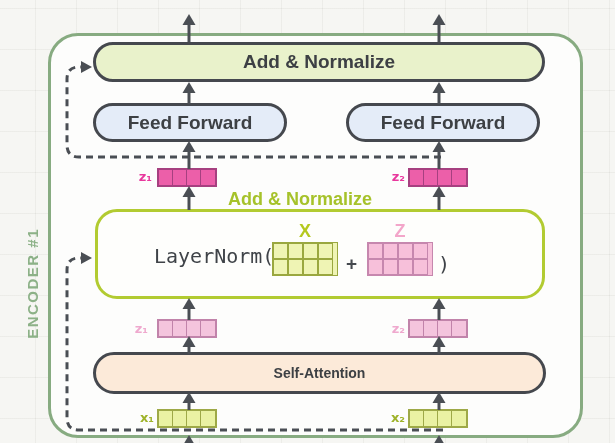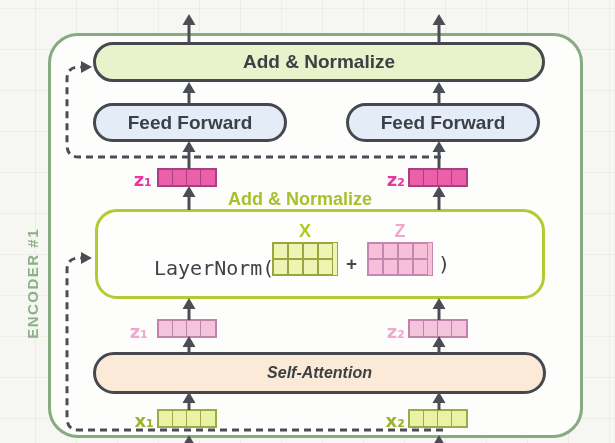--- a/index.html
+++ b/index.html
@@ -25,35 +25,35 @@
     font-size:15px; font-weight:600; letter-spacing:1.5px; color:#8cb187;
   }
   .pill{
     position:absolute; box-sizing:border-box; z-index:3;
     display:flex; align-items:center; justify-content:center;
     border:3px solid #45484e; color:#3d4044; font-weight:600;
   }
   .add-norm-top{ left:93px; top:42px; width:452px; height:40px; border-radius:20px; background:#e9f2cb; font-size:19px;}
   .ff-left    { left:93px; top:103px; width:194px; height:39px; border-radius:20px; background:#e4ecf8; font-size:19px;}
   .ff-right   { left:346px; top:103px; width:194px; height:39px; border-radius:20px; background:#e4ecf8; font-size:19px;}
-  .self-attn  { left:93px; top:352px; width:453px; height:42px; border-radius:21px; background:#fcead9; font-size:16px;font-style:italic;}
+  .self-attn  { left:93px; top:352px; width:453px; height:42px; border-radius:21px; background:#fcead9; font-size:14px;}
   .mid-label{
     position:absolute; left:150px; top:189px; width:300px; z-index:3;
     text-align:center; font-size:18px; font-weight:700; color:#a6c22a;
   }
   .green-box{
     position:absolute; box-sizing:border-box; z-index:3;
     left:95px; top:209px; width:450px; height:90px;
     background:#fefefc; border:3.5px solid #b2cb31; border-radius:22px;
   }
   .ln-text{
     position:absolute; font-family:"DejaVu Sans Mono", monospace;
     font-size:20px; color:#3f4348; white-space:pre;
   }
-  .ln-prefix{ left:56px; top:44px; }
+  .ln-prefix{ left:56px; top:32px; }
   .ln-plus  { left:248px; top:41px; font-family:"Liberation Sans",sans-serif; font-weight:600; font-size:19px; color:#45494e;}
   .ln-close { left:340px; top:40px; }
   .ln-wrap{ position:absolute; top:9px; width:66px; text-align:center; }
   .ln-wrap-x{ left:174px; }
   .ln-wrap-z{ left:269px; }
   .ln-grid-label{ display:block; font-size:18px; font-weight:700; height:21px; line-height:21px;}
   .ln-grid-label.xcol{ color:#b5c81e; }
   .ln-grid-label.zcol{ color:#f3a6ca; }
   .ln-grid{ display:grid; box-sizing:border-box; width:66px; }
   .ln-grid .gcell{ width:15px; height:16px; box-sizing:border-box; border:1px solid; }
@@ -66,21 +66,21 @@
   .vec .cell{ width:14px; height:15px; box-sizing:border-box; border-right:1.5px solid; }
   .vec .cell:last-child{ border-right:none; }
   .vec-z-top{ border-color:#a64080; background:#ec5fa9; }
   .vec-z-top .cell{ border-color:#a64080; background:#ec5fa9; }
   .vec-z-mid{ border-color:#c183aa; background:#f4c4dd; }
   .vec-z-mid .cell{ border-color:#c183aa; background:#f4c4dd; }
   .vec-x{ border-color:#9ea947; background:#eaf2a3; }
   .vec-x .cell{ border-color:#9ea947; background:#eaf2a3; }
   .vec-label{
     position:absolute; z-index:3; font-family:"DejaVu Sans", sans-serif;
-    font-size:18px; font-weight:700; text-align:right;
+    font-size:13px; font-weight:700; text-align:right;
   }
   .lbl-z-top{ color:#e8389d; }
   .lbl-z-mid{ color:#efa9ce; }
   .lbl-x{ color:#9fb32a; }
   #overlay{ position:absolute; left:0; top:0; z-index:5; pointer-events:none; }
   .arrow-line{ stroke:#4a4e54; stroke-width:3; }
   .arrow-head{ fill:#4a4e54; }
   .dash-path{ fill:none; stroke:#4a4e54; stroke-width:3; stroke-dasharray:7 5; }
 </style>
 </head>

